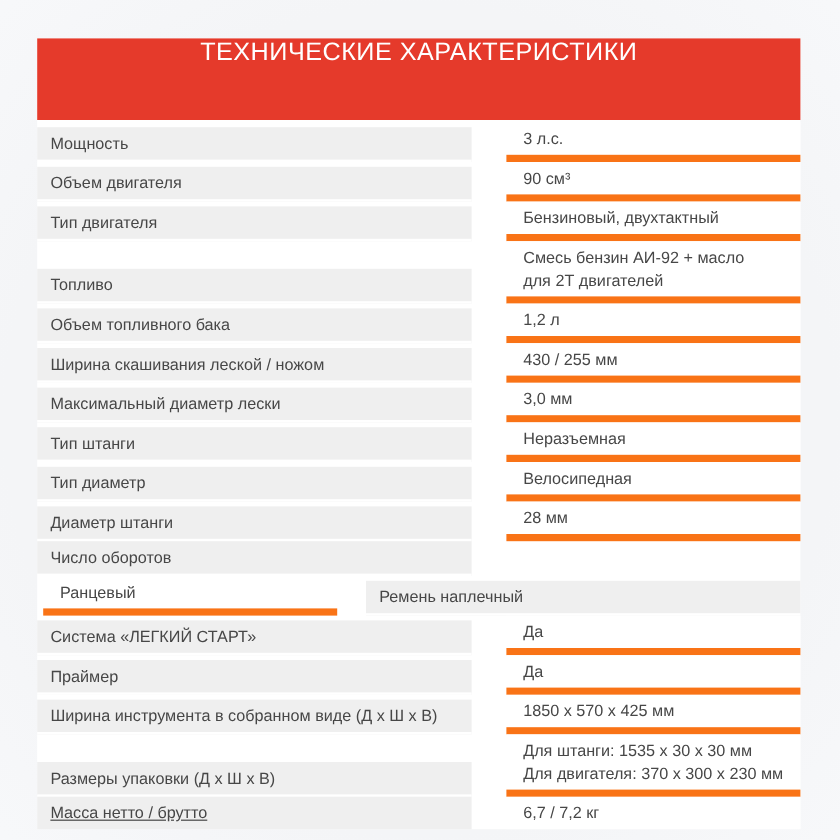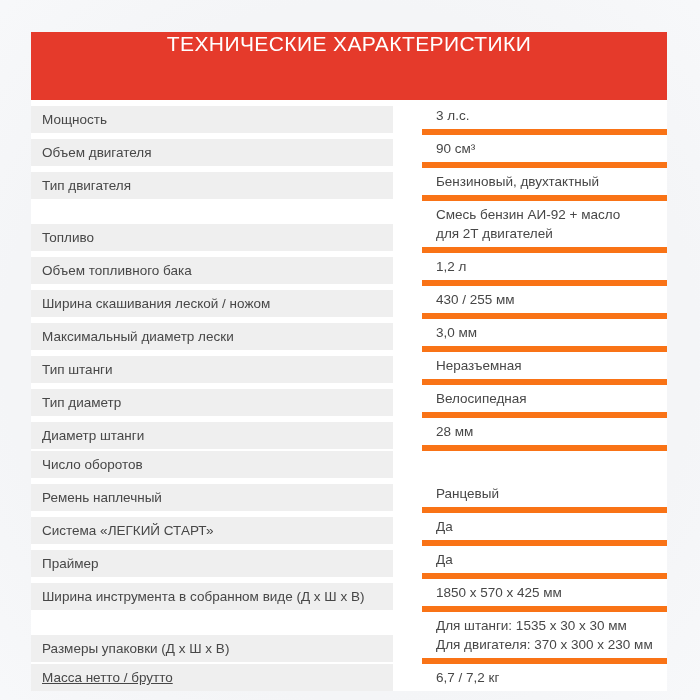--- a/index.html
+++ b/index.html
@@ -130,22 +130,22 @@
   <div class="row">
     <div class="cell label">Диаметр штанги</div>
     <div class="cell value">28 мм</div>
   </div>
 
   <div class="row">
     <div class="cell label">Число оборотов</div>
   </div>
 
   <div class="row">
+    <div class="cell value">Ранцевый</div>
     <div class="cell label">Ремень наплечный</div>
-    <div class="cell value">Ранцевый</div>
   </div>
 
   <div class="row">
     <div class="cell label">Система «ЛЕГКИЙ СТАРТ»</div>
     <div class="cell value">Да</div>
   </div>
 
   <div class="row">
     <div class="cell label">Праймер</div>
     <div class="cell value">Да</div>

